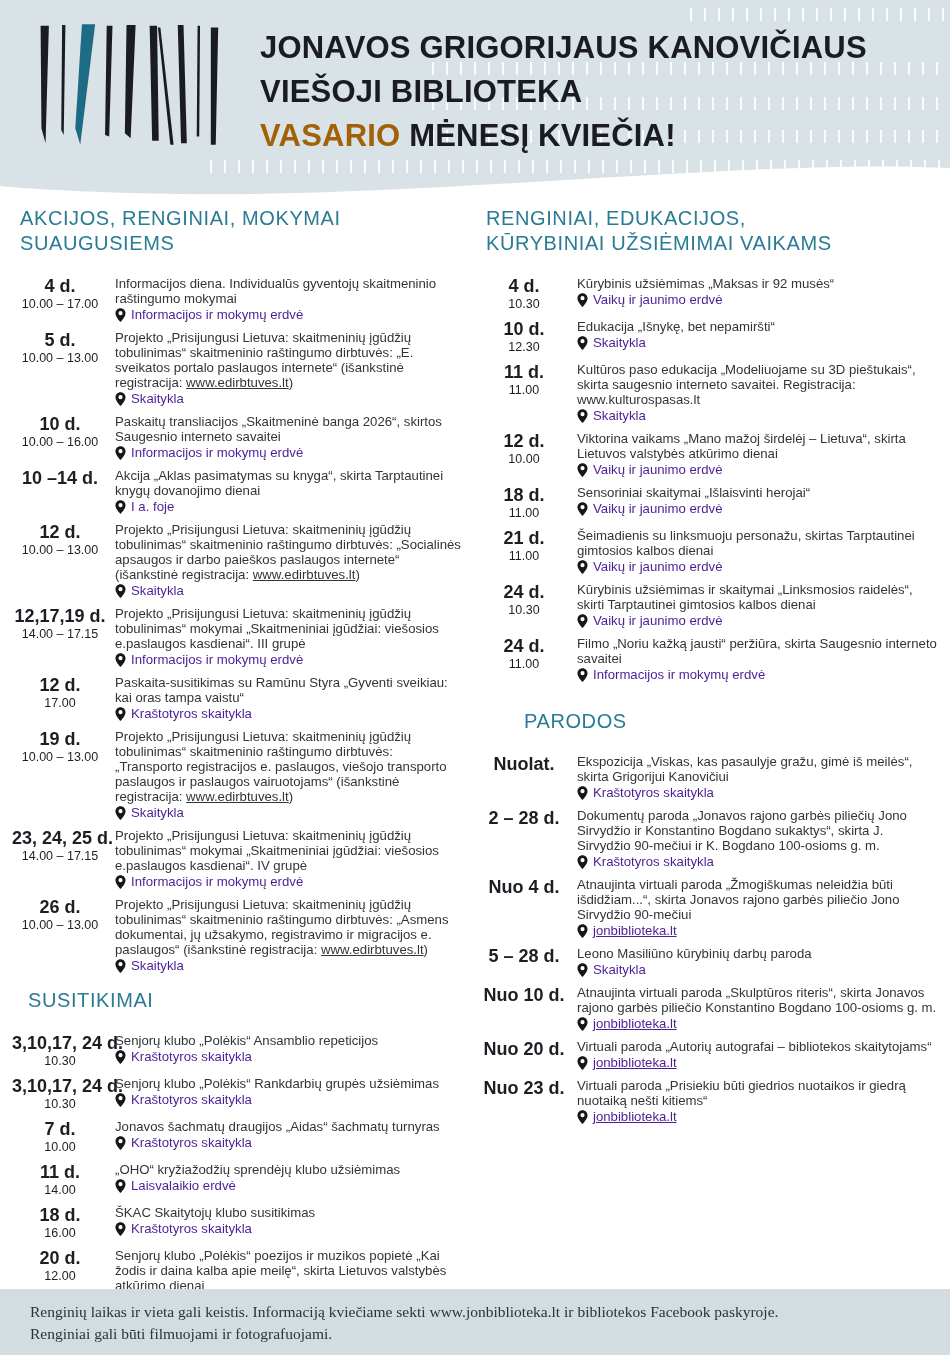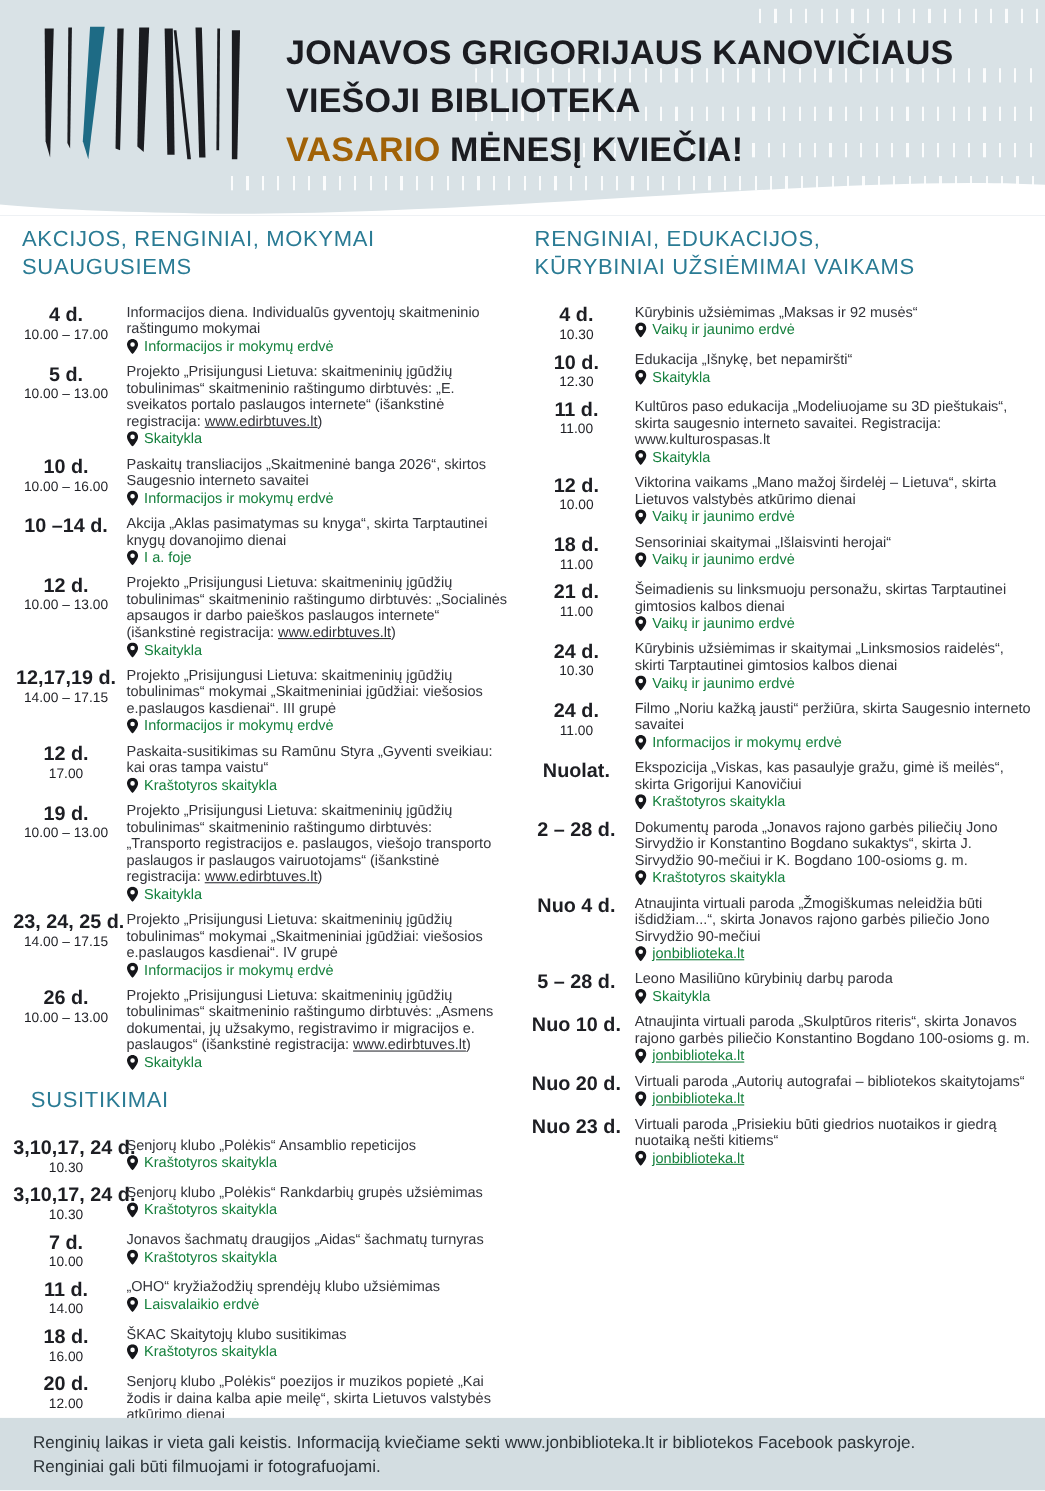--- a/index.html
+++ b/index.html
@@ -37,27 +37,28 @@
   .sec-heading.sub1{margin-left:16px;margin-top:14px;}
   .sec-heading.sub2{margin-left:46px;margin-top:26px;}
   .event{display:flex;gap:7px;margin-bottom:7px;}
   .when{flex:0 0 92px;width:92px;text-align:center;padding-top:1px;}
   .col-left .when{flex:0 0 96px;width:96px;}
   .date{font-size:18px;font-weight:bold;line-height:19px;color:#1d1e23;white-space:nowrap;}
   .time{font-size:12.5px;line-height:15px;color:#1d1e23;margin-top:1px;}
   .what{flex:1;min-width:0;}
   .desc{font-size:13.2px;line-height:15px;color:#33343a;}
   .desc .ulink{text-decoration:underline;margin-top:44px;}
-  .loc{font-size:13.2px;line-height:16px;color:#15803d;display:flex;align-items:flex-start;gap:5px;margin-top:1px;}
+  .loc{font-size:13.2px;line-height:16px;color:#4c1d95;display:flex;align-items:flex-start;gap:5px;margin-top:1px;}
   .loc .pin{flex:0 0 auto;margin-top:1px;}
   .loc .loclink{text-decoration:underline;}
   
   .footer{
     position:absolute;left:0;bottom:0;width:950px;height:66px;
     background:#d3dde1;
+    font-family:Liberation Serif, serif;
   }
   .footer .ftext{
     padding:12px 20px 0 30px;font-size:15.5px;line-height:22px;color:#2c3338;
   }
 </style>
 </head>
 <body>
 
 <div class="header">
   <div class="dashrow" style="top:8px;left:690px;width:260px;"></div>
@@ -482,20 +483,23 @@
             <div class="loc">
               <svg class="pin" width="11" height="14" viewBox="0 0 24 30">
                 <path fill="#15161a" d="M12 0C5.9 0 1 4.9 1 11c0 8.2 11 19 11 19s11-10.8 11-19C23 4.9 18.1 0 12 0zm0 15.5A4.5 4.5 0 1 1 12 6.5a4.5 4.5 0 0 1 0 9z"></path>
               </svg>
               <span>Informacijos ir mokymų erdvė</span>
             </div>
           </div>
         </div>
       </div>
 
+    <div class="sec-heading sub2">
+      <div>PARODOS</div>
+    </div>
     <div>
         <div class="event">
           <div class="when">
             <div class="date">Nuolat.</div>
           </div>
           <div class="what">
             <div class="desc"><span>Ekspozicija „Viskas, kas pasaulyje gražu, gimė iš meilės“, skirta Grigorijui Kanovičiui</span></div>
             <div class="loc">
               <svg class="pin" width="11" height="14" viewBox="0 0 24 30">
                 <path fill="#15161a" d="M12 0C5.9 0 1 4.9 1 11c0 8.2 11 19 11 19s11-10.8 11-19C23 4.9 18.1 0 12 0zm0 15.5A4.5 4.5 0 1 1 12 6.5a4.5 4.5 0 0 1 0 9z"></path>

